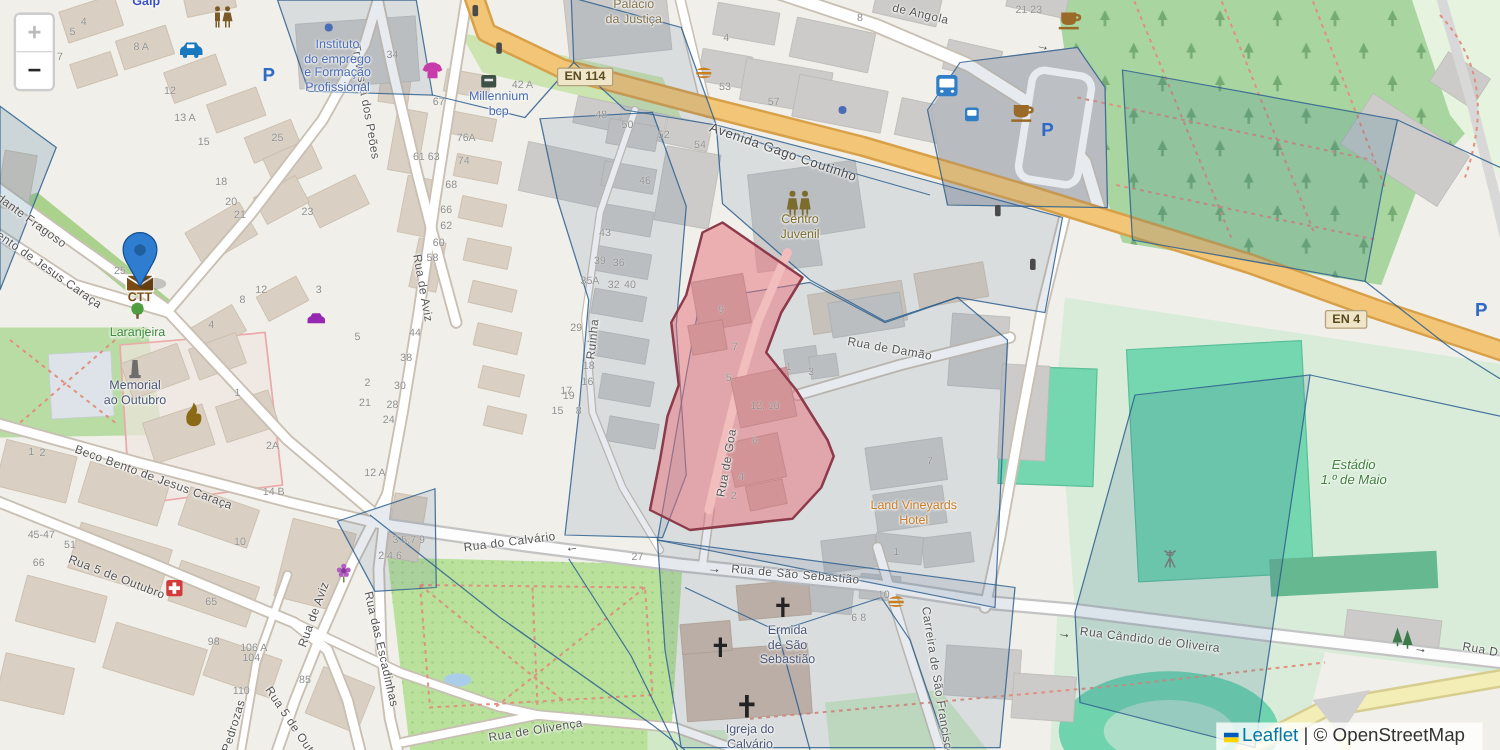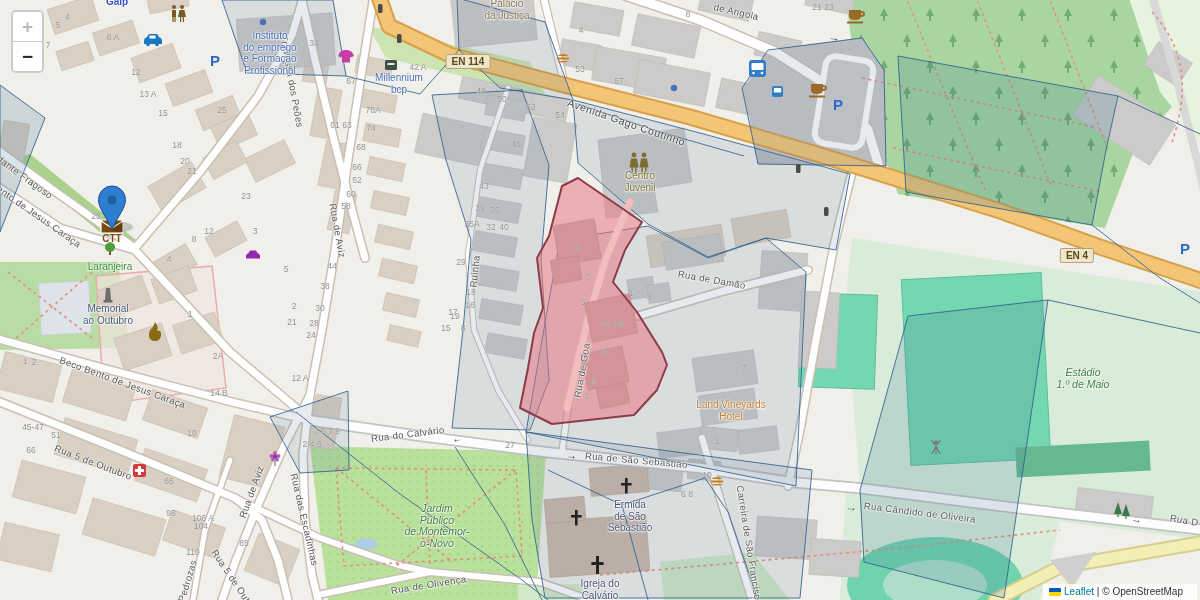--- a/index.html
+++ b/index.html
@@ -24,22 +24,22 @@
     font-family:"Liberation Sans",sans-serif;}
   .arrow{position:absolute;color:#4a4a4a;font-size:11px;transform-origin:50% 50%;}
   
   .zoomctl{position:absolute;left:11px;top:10px;width:29px;border:2px solid rgba(0,0,0,.2);
     border-radius:5px;background:#fff;overflow:hidden;pointer-events:auto;}
   .zoomctl .zbtn{width:29px;height:29px;line-height:29px;text-align:center;font-size:19px;
     font-weight:bold;background:#fff;cursor:pointer;user-select:none;}
   .zoomctl .zbtn.zin{color:#bbb;border-bottom:1px solid #ccc;}
   .zoomctl .zbtn.zout{color:#262626;}
   
-  .attrib{position:absolute;right:3px;bottom:0;background:rgba(255,255,255,.8);padding:2px 14px 3px 6px;
-    font-size:10px;color:#333;pointer-events:auto;}
+  .attrib{position:absolute;right:14px;bottom:0;background:rgba(255,255,255,.8);padding:2px 14px 3px 6px;
+    font-size:15px;color:#333;pointer-events:auto;}
   .attrib a{color:#0078a8;text-decoration:none;cursor:pointer;}
   .uaflag{display:inline-block;width:12px;height:8px;vertical-align:-1px;margin-right:3px;border-radius:1px;overflow:hidden;}
   .uaflag div{height:4px;} .uaflag .b{background:#005bbb;} .uaflag .y{background:#ffd500;}
 </style>
 </head>
 <body>
 
 <div id="map">
 <svg width="1200" height="600" viewBox="0 0 1200 600">
   <defs>
@@ -459,21 +459,21 @@
       <div class="hn" style="left: 531px; top: 102px;">52</div>
       <div class="hn" style="left: 560px; top: 110px;">54</div>
       <div class="hn" style="left: 516px; top: 139px;">46</div>
       <div class="hn" style="left: 580px; top: 64px;">53</div>
       <div class="hn" style="left: 619px; top: 76px;">57</div>
       <div class="hn" style="left: 581px; top: 25px;">4</div>
       <div class="hn" style="left: 688px; top: 9px;">8</div>
       <div class="hn" style="left: 823px; top: 2px;">21 23</div>
       <div class="hn" style="left: 185px; top: 156px;">20</div>
       <div class="hn" style="left: 192px; top: 166px;">21</div>
-      <div class="hn" style="left: 198px; top: 191px; margin-left: 48px;">23</div>
+      <div class="hn" style="left: 198px; top: 164px; margin-left: 48px;">23</div>
       <div class="hn" style="left: 96px; top: 211px;">25</div>
       <div class="hn" style="left: 209px; top: 226px;">12</div>
       <div class="hn" style="left: 194px; top: 234px;">8</div>
       <div class="hn" style="left: 169px; top: 254px;">4</div>
       <div class="hn" style="left: 255px; top: 226px;">3</div>
       <div class="hn" style="left: 286px; top: 264px;">5</div>
       <div class="hn" style="left: 294px; top: 301px;">2</div>
       <div class="hn" style="left: 292px; top: 317px;">21</div>
       <div class="hn" style="left: 190px; top: 309px;">1</div>
       <div class="hn" style="left: 357px; top: 162px;">66</div>
@@ -563,26 +563,20 @@
         <div>ao Outubro</div>
       </div>
       <div class="poi poi-orange" style="left: 731px; top: 399px;">
         <div>Land Vineyards</div>
         <div>Hotel</div>
       </div>
       <div class="poi poi-green-it" style="left: 1083px; top: 367px;">
         <div>Estádio</div>
         <div>1.º de Maio</div>
       </div>
-      <div class="poi poi-green-it" style="left: 437px; top: 503px;">
-        <div>Jardim</div>
-        <div>Público</div>
-        <div>de Montemor-</div>
-        <div>o-Novo</div>
-      </div>
       <div class="poi poi-slate" style="left: 630px; top: 499px;">
         <div>Ermida</div>
         <div>de São</div>
         <div>Sebastião</div>
       </div>
       <div class="poi poi-slate" style="left: 600px; top: 578px;">
         <div>Igreja do</div>
         <div>Calvário</div>
       </div>
     </div>

